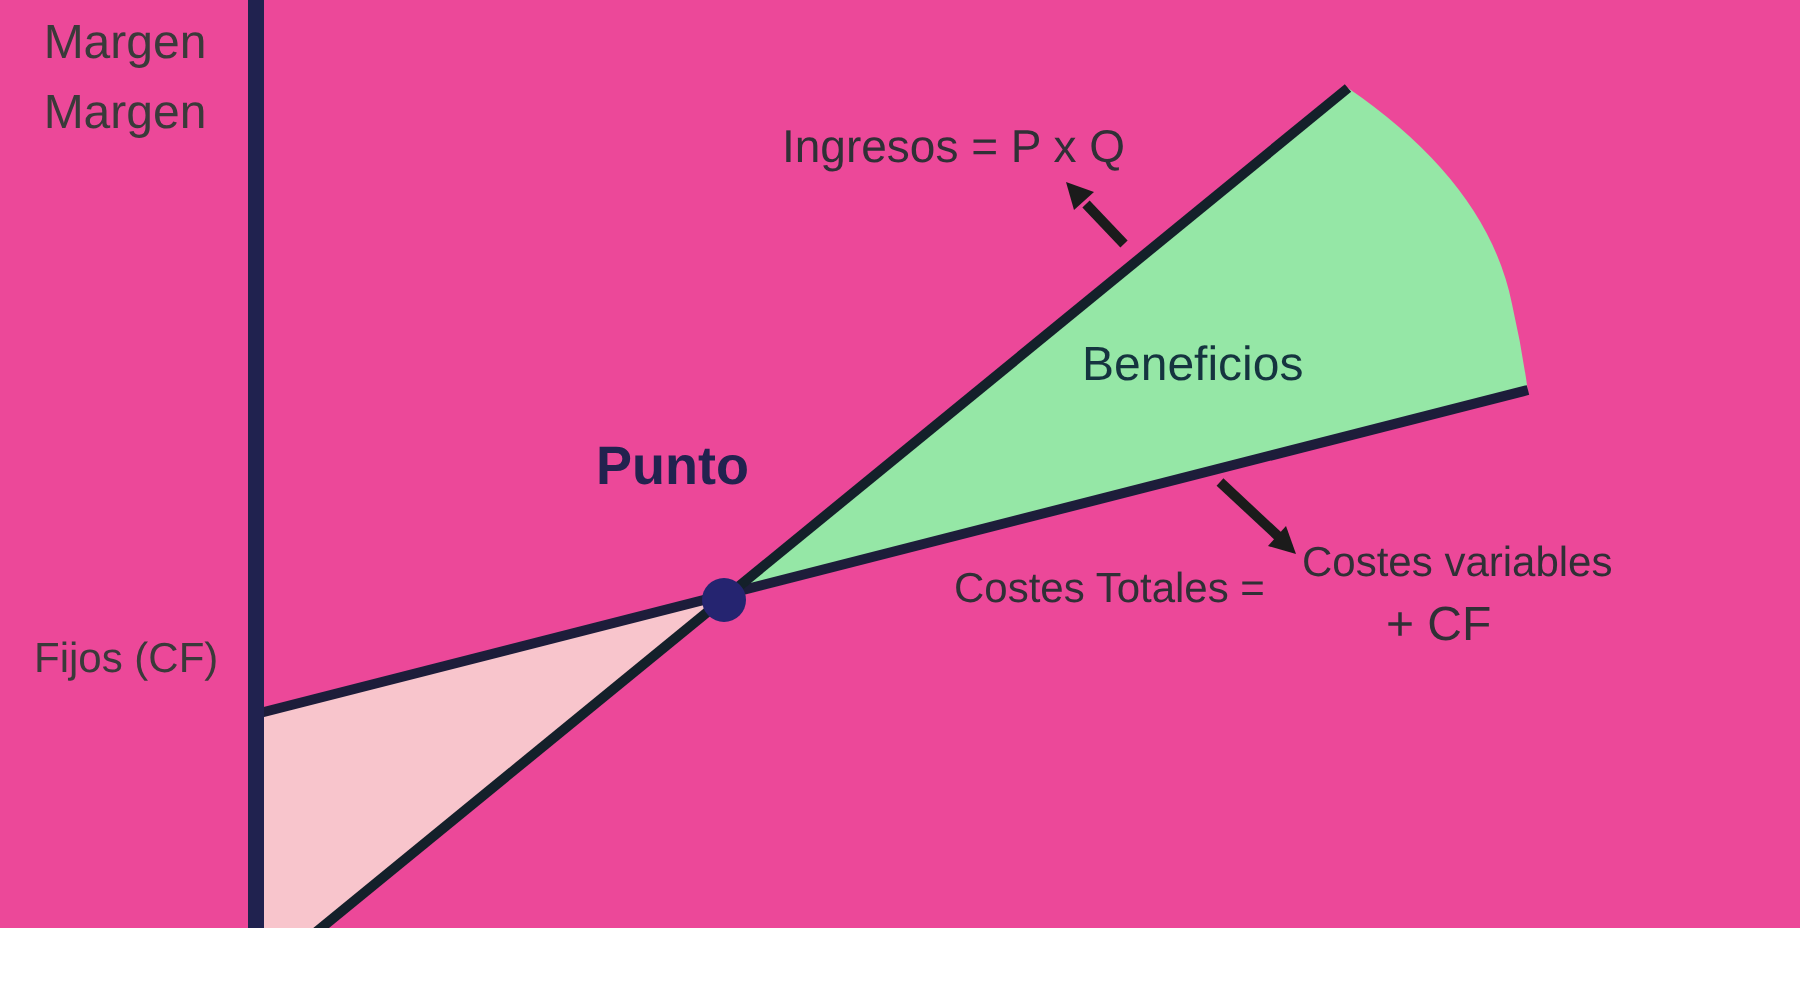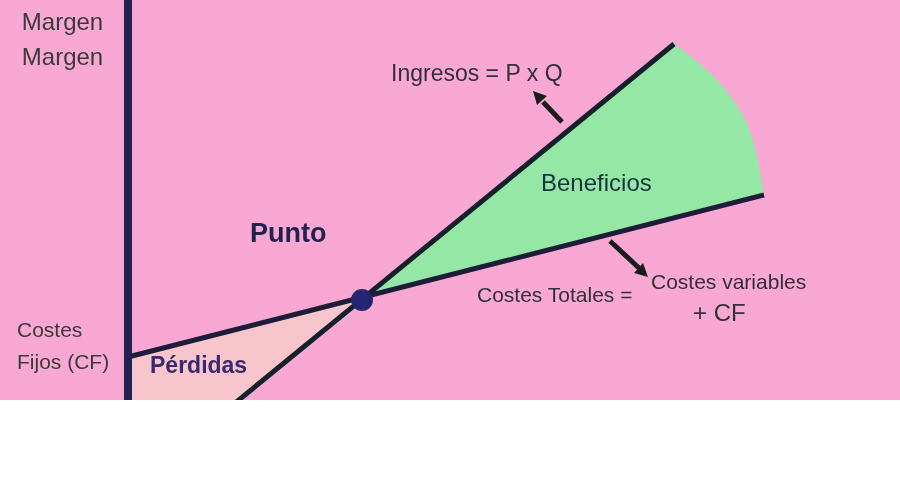--- a/index.html
+++ b/index.html
@@ -1,17 +1,17 @@
 <!DOCTYPE html>
 <html><head>
 <meta charset="utf-8">
 <style>
   html,body{margin:0;padding:0;background:#fff;}
   .stage{
-    position:relative;width:900px;height:400px;background:#f9a8d4;
+    position:relative;width:900px;height:464px;background:#ec4899;
     overflow:hidden;font-family:"Liberation Sans",sans-serif;
   }
   .stage svg{position:absolute;left:0;top:0;}
   .lbl{position:absolute;white-space:nowrap;}
   .axis-title{font-size:24px;line-height:35px;text-align:center;width:115px;left:5px;top:4px;}
   .fixed-costs{font-size:21px;line-height:32px;left:17px;top:314px;}
   .revenue-label{font-size:23px;left:391px;top:60px;}
   .break-even-label{font-size:27px;font-weight:bold;line-height:44px;left:250px;top:211px;}
   .profit-label{font-size:24px;font-weight:normal;left:541px;top:169px;}
   .loss-label{font-size:23px;font-weight:bold;left:150px;top:352px;}
@@ -48,31 +48,29 @@
       <polygon points="648,277 634,273 643,263" fill="#1b1b1b"></polygon>
     </g>
   </svg>
 
   <div class="lbl axis-title" style="color: rgb(58, 58, 58);">
     <div>Margen</div>
     <div>Margen</div>
   </div>
 
   <div class="lbl fixed-costs" style="color: rgb(58, 58, 58);">
-    <div>Costes</div>
     <div>Fijos (CF)</div>
   </div>
 
   <div class="lbl revenue-label" style="color: rgb(48, 48, 54); text-align: right;">Ingresos = P x Q</div>
 
-  <div class="lbl break-even-label" style="color: rgb(34, 34, 79);">
+  <div class="lbl break-even-label" style="color: rgb(34, 34, 79); margin-left: 48px;">
     <div>Punto</div>
   </div>
 
   <div class="lbl profit-label" style="color: rgb(21, 52, 63);">Beneficios</div>
 
-  <div class="lbl loss-label" style="color: rgb(58, 42, 109);">Pérdidas</div>
 
   <div class="lbl tc-lhs" style="color: rgb(48, 48, 54);">Costes Totales =</div>
   <div class="lbl tc-rhs1" style="color: rgb(48, 48, 54);">Costes variables</div>
   <div class="lbl tc-rhs2" style="color: rgb(48, 48, 54);">+ CF</div>
 
 </div>
 
 </body></html>

